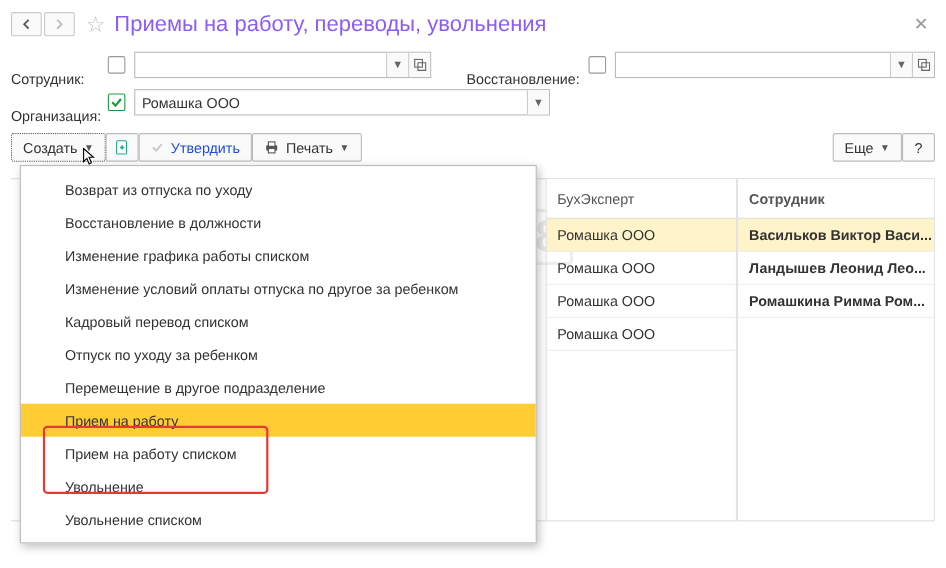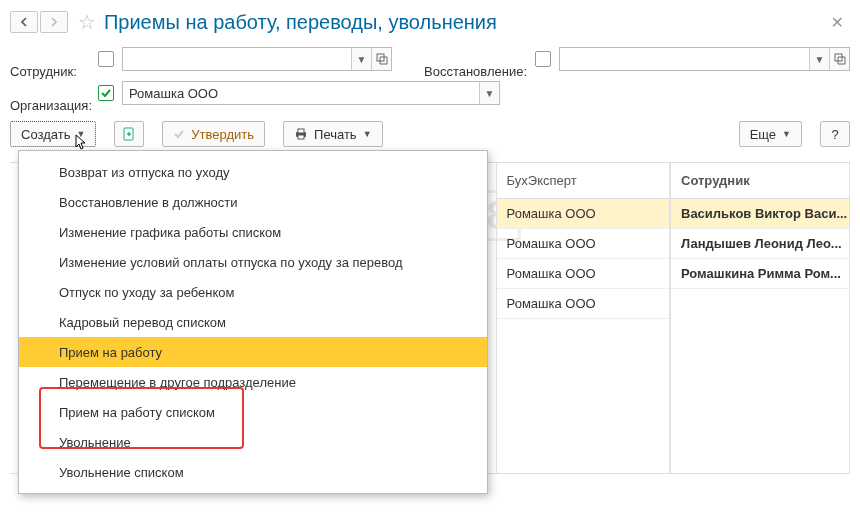--- a/index.html
+++ b/index.html
@@ -16,21 +16,21 @@
   
   .hdr { display: flex; align-items: center; height: 32px; }
   .navbtns { display: flex; gap: 2px; }
   .nbtn {
     width: 28px; height: 22px;
     border: 1px solid #c8c8c8; background: #fafafa;
     display: flex; align-items: center; justify-content: center;
     border-radius: 2px; color: #555;
   }
   .star { margin: 0 8px 0 10px; color: #bdbdbd; font-size: 20px; }
-  .title { font-size: 20px; color: #0369a1; flex: 1; }
+  .title { font-size: 20px; color: #8b5cf6; flex: 1; }
   .close { color: #999; font-size: 16px; cursor: pointer; padding: 0 6px; }
 
   
   .frow { display: flex; align-items: center; gap: 8px; margin-top: 8px; height: 26px; }
   .lbl { color: #333; white-space: nowrap; margin-top: 24px; }
   .chk {
     width: 16px; height: 16px; border: 1px solid #999; border-radius: 2px;
     display: inline-flex; align-items: center; justify-content: center;
     background: #fff;
   }
@@ -43,29 +43,29 @@
   }
   .combo .val { flex: 1; padding: 0 6px; display: flex; align-items: center; color: #333; }
   .dd, .extbtn {
     width: 20px; border-left: 1px solid #ccc;
     display: flex; align-items: center; justify-content: center;
     color: #666; font-size: 10px; background: #fafafa;
   }
   .extbtn svg { width: 12px; height: 12px; }
 
   
-  .toolbar { display: flex; align-items: center; gap: 18px; margin-top: 14px; height: 28px; }
+  .toolbar { display: flex; align-items: center; gap: 0; margin-top: 14px; height: 28px; }
   .btn {
     height: 26px; padding: 0 10px;
     border: 1px solid #bbb; background: #fafafa;
     display: inline-flex; align-items: center; gap: 6px;
     border-radius: 2px; color: #333;
   }
   .btn.icon-only { width: 30px; padding: 0; justify-content: center; }
-  .btn.disabled { color: #a16207; }
+  .btn.disabled { color: #1d4ed8; }
   .btn .tri { font-size: 9px; color: #555; }
   .btn.create { border: 1px dotted #555; position: relative; }
   .spacer { flex: 1; }
   .cursor {
     position: absolute; left: 64px; top: 12px; pointer-events: none;
   }
   .cursor svg { width: 14px; height: 18px; }
 
   
   .table { margin-top: 14px; display: flex; border-top: 1px solid #ddd; border-bottom: 1px solid #ddd; height: 312px; }
@@ -243,25 +243,25 @@
           <div class="cell">Ромашкина Римма Ром...</div>
         </div>
     </div>
   </div>
 
   <div class="menu" style="position:absolute;">
     <div id="menu-body" style="position:relative;text-align:right;">
         <div class="mi">Возврат из отпуска по уходу</div>
         <div class="mi">Восстановление в должности</div>
         <div class="mi">Изменение графика работы списком</div>
-        <div class="mi">Изменение условий оплаты отпуска по уходу за перевод</div>
+        <div class="mi">Изменение условий оплаты отпуска по другое за ребенком</div>
+        <div class="mi">Кадровый перевод списком</div>
         <div class="mi">Отпуск по уходу за ребенком</div>
-        <div class="mi">Кадровый перевод списком</div>
+        <div class="mi">Перемещение в другое подразделение</div>
         <div class="mi active">Прием на работу</div>
-        <div class="mi">Перемещение в другое подразделение</div>
         <div class="mi">Прием на работу списком</div>
         <div class="mi">Увольнение</div>
         <div class="mi">Увольнение списком</div>
       </div>
     <div class="redbox"></div>
   </div>
 
 </div>
 
 </body></html>

